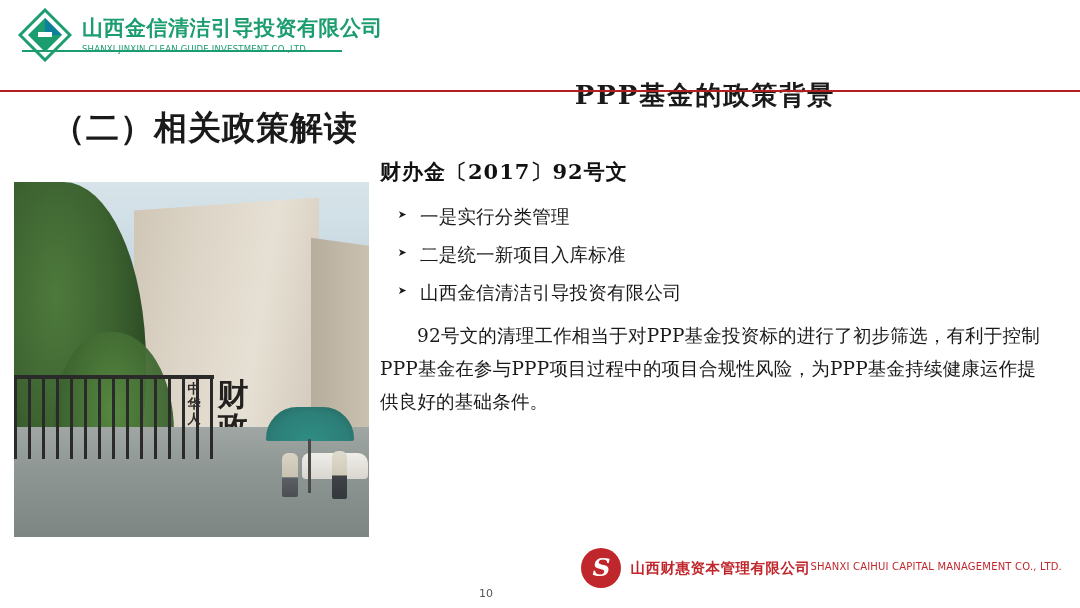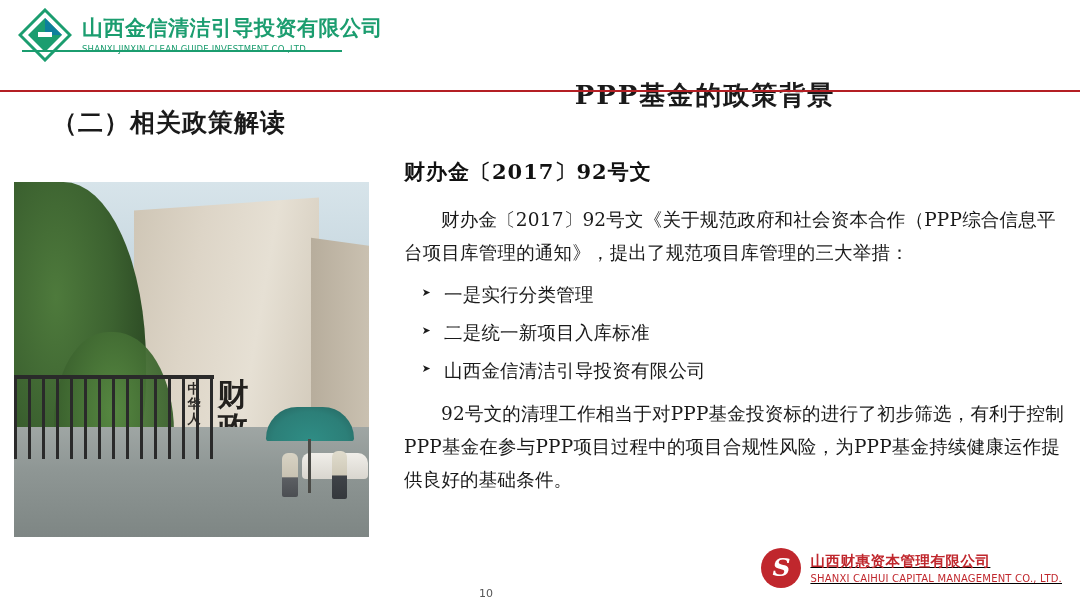--- a/index.html
+++ b/index.html
@@ -76,21 +76,21 @@
     left: 0; top: 90px;
     width: 1080px; height: 2px;
     background: #b41f24;
   }
 
   
   .section-heading {
     position: absolute;
     left: 52px; top: 106px;
     font-family: "DejaVu Serif", serif;
-    font-size: 25px;
+    font-size: 33px;
     font-weight: bold;
     color: #1a1a1a;
     letter-spacing: 1px;
   }
 
   
   .photo {
     position: absolute;
     left: 14px; top: 182px;
     width: 355px; height: 355px;
@@ -204,21 +204,21 @@
   .car {
     position: absolute; left: 288px; bottom: 58px;
     width: 66px; height: 26px;
     background: linear-gradient(180deg, #f0eee9 0%, #d9d6cf 100%);
     border-radius: 8px 10px 4px 4px;
   }
 
   
   .body-col {
     position: absolute;
-    left: 404px; top: 158px;
+    left: 380px; top: 158px;
     width: 664px;
   }
   .body-title {
     font-family: "DejaVu Serif", serif;
     font-size: 21px;
     font-weight: bold;
     color: #111111;
     letter-spacing: 1px;
     margin-bottom: 18px;
   }
@@ -283,21 +283,21 @@
     left: 0; top: 0;
     width: 40px; height: 40px;
     line-height: 40px;
     text-align: center;
     color: #ffffff;
     font-family: "DejaVu Serif", serif;
     font-size: 25px;
     font-weight: bold;
     font-style: italic;
   }
-  .footer-text { display: flex; flex-direction: column; text-decoration: underline; }
+  .footer-text { display: flex; flex-direction: row; }
   .footer-cn {
     font-family: "DejaVu Sans", sans-serif;
     font-size: 14.5px;
     font-weight: bold;
     color: #c0272d;
     letter-spacing: 0.5px;
   }
   .footer-en {
     font-family: "DejaVu Sans", sans-serif;
     font-size: 10px;
@@ -353,21 +353,20 @@
     <div class="fence"></div>
     <div class="car"></div>
     <div class="umbrella"></div>
     <div class="umbrella-pole"></div>
     <div class="person"></div>
     <div class="person2"></div>
   </div>
 
   <div class="body-col">
     <div class="body-title">财办金〔2017〕92号文</div>
-    <div class="para">财办金〔2017〕92号文《关于规范政府和社会资本合作（PPP综合信息平台项目库管理的通知》，提出了规范项目库管理的三大举措：</div>
     <ul class="bullets">
       <li>一是实行分类管理</li>
       <li>二是统一新项目入库标准</li>
       <li>山西金信清洁引导投资有限公司</li>
     </ul>
     <div class="para para2">92号文的清理工作相当于对PPP基金投资标的进行了初步筛选，有利于控制PPP基金在参与PPP项目过程中的项目合规性风险，为PPP基金持续健康运作提供良好的基础条件。</div>
   </div>
 
   <div class="page-number">10</div>
   <div class="footer-logo">

